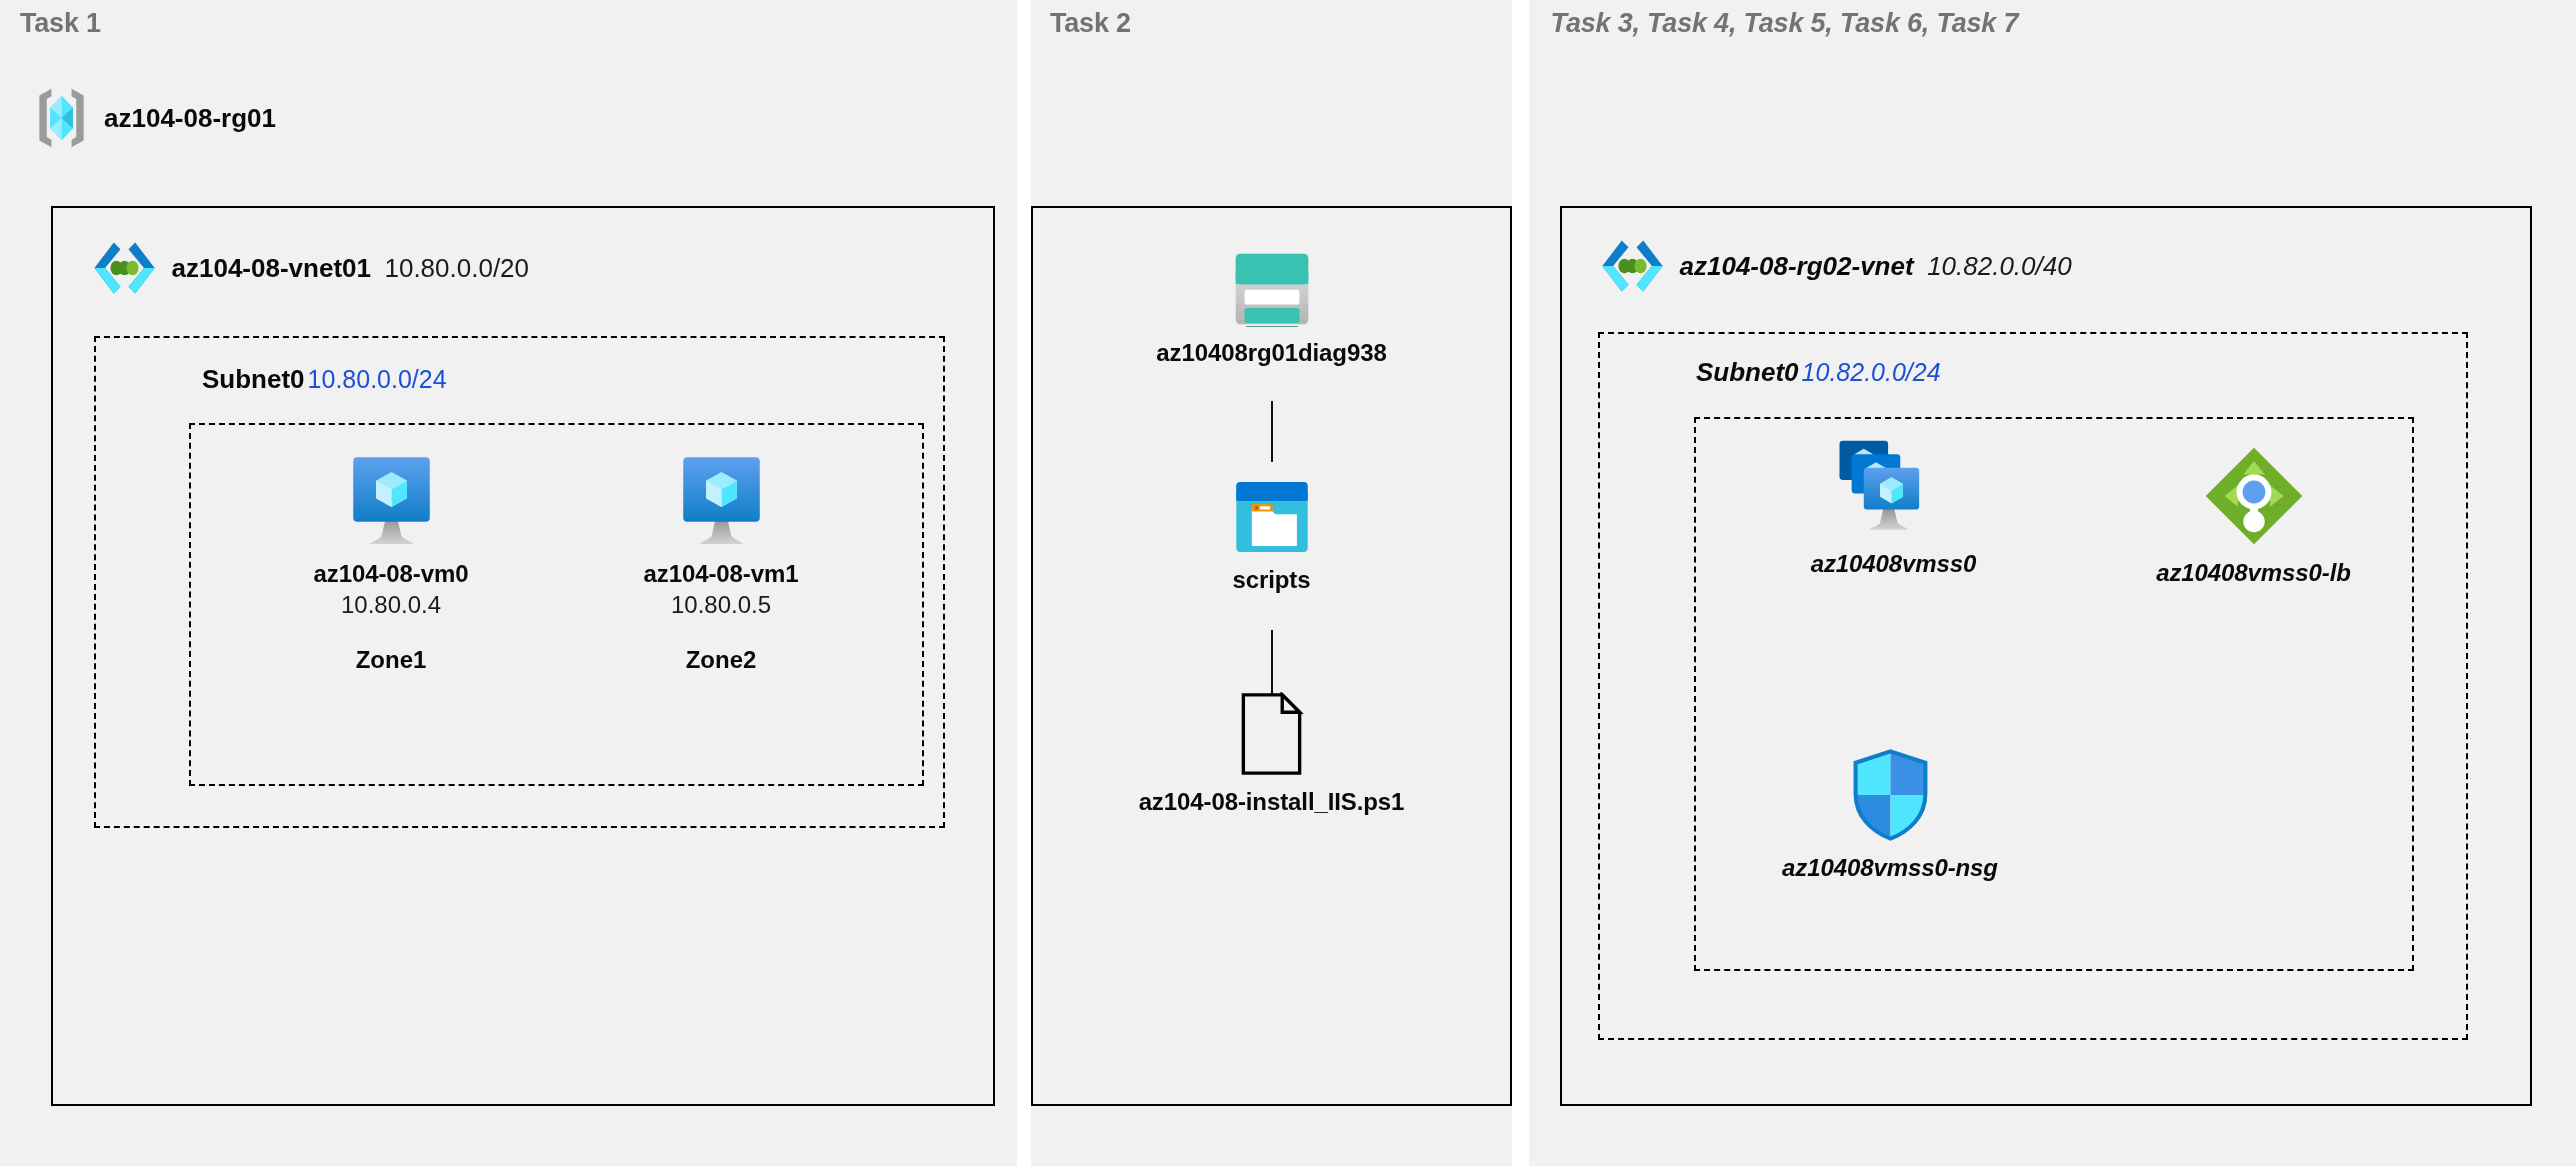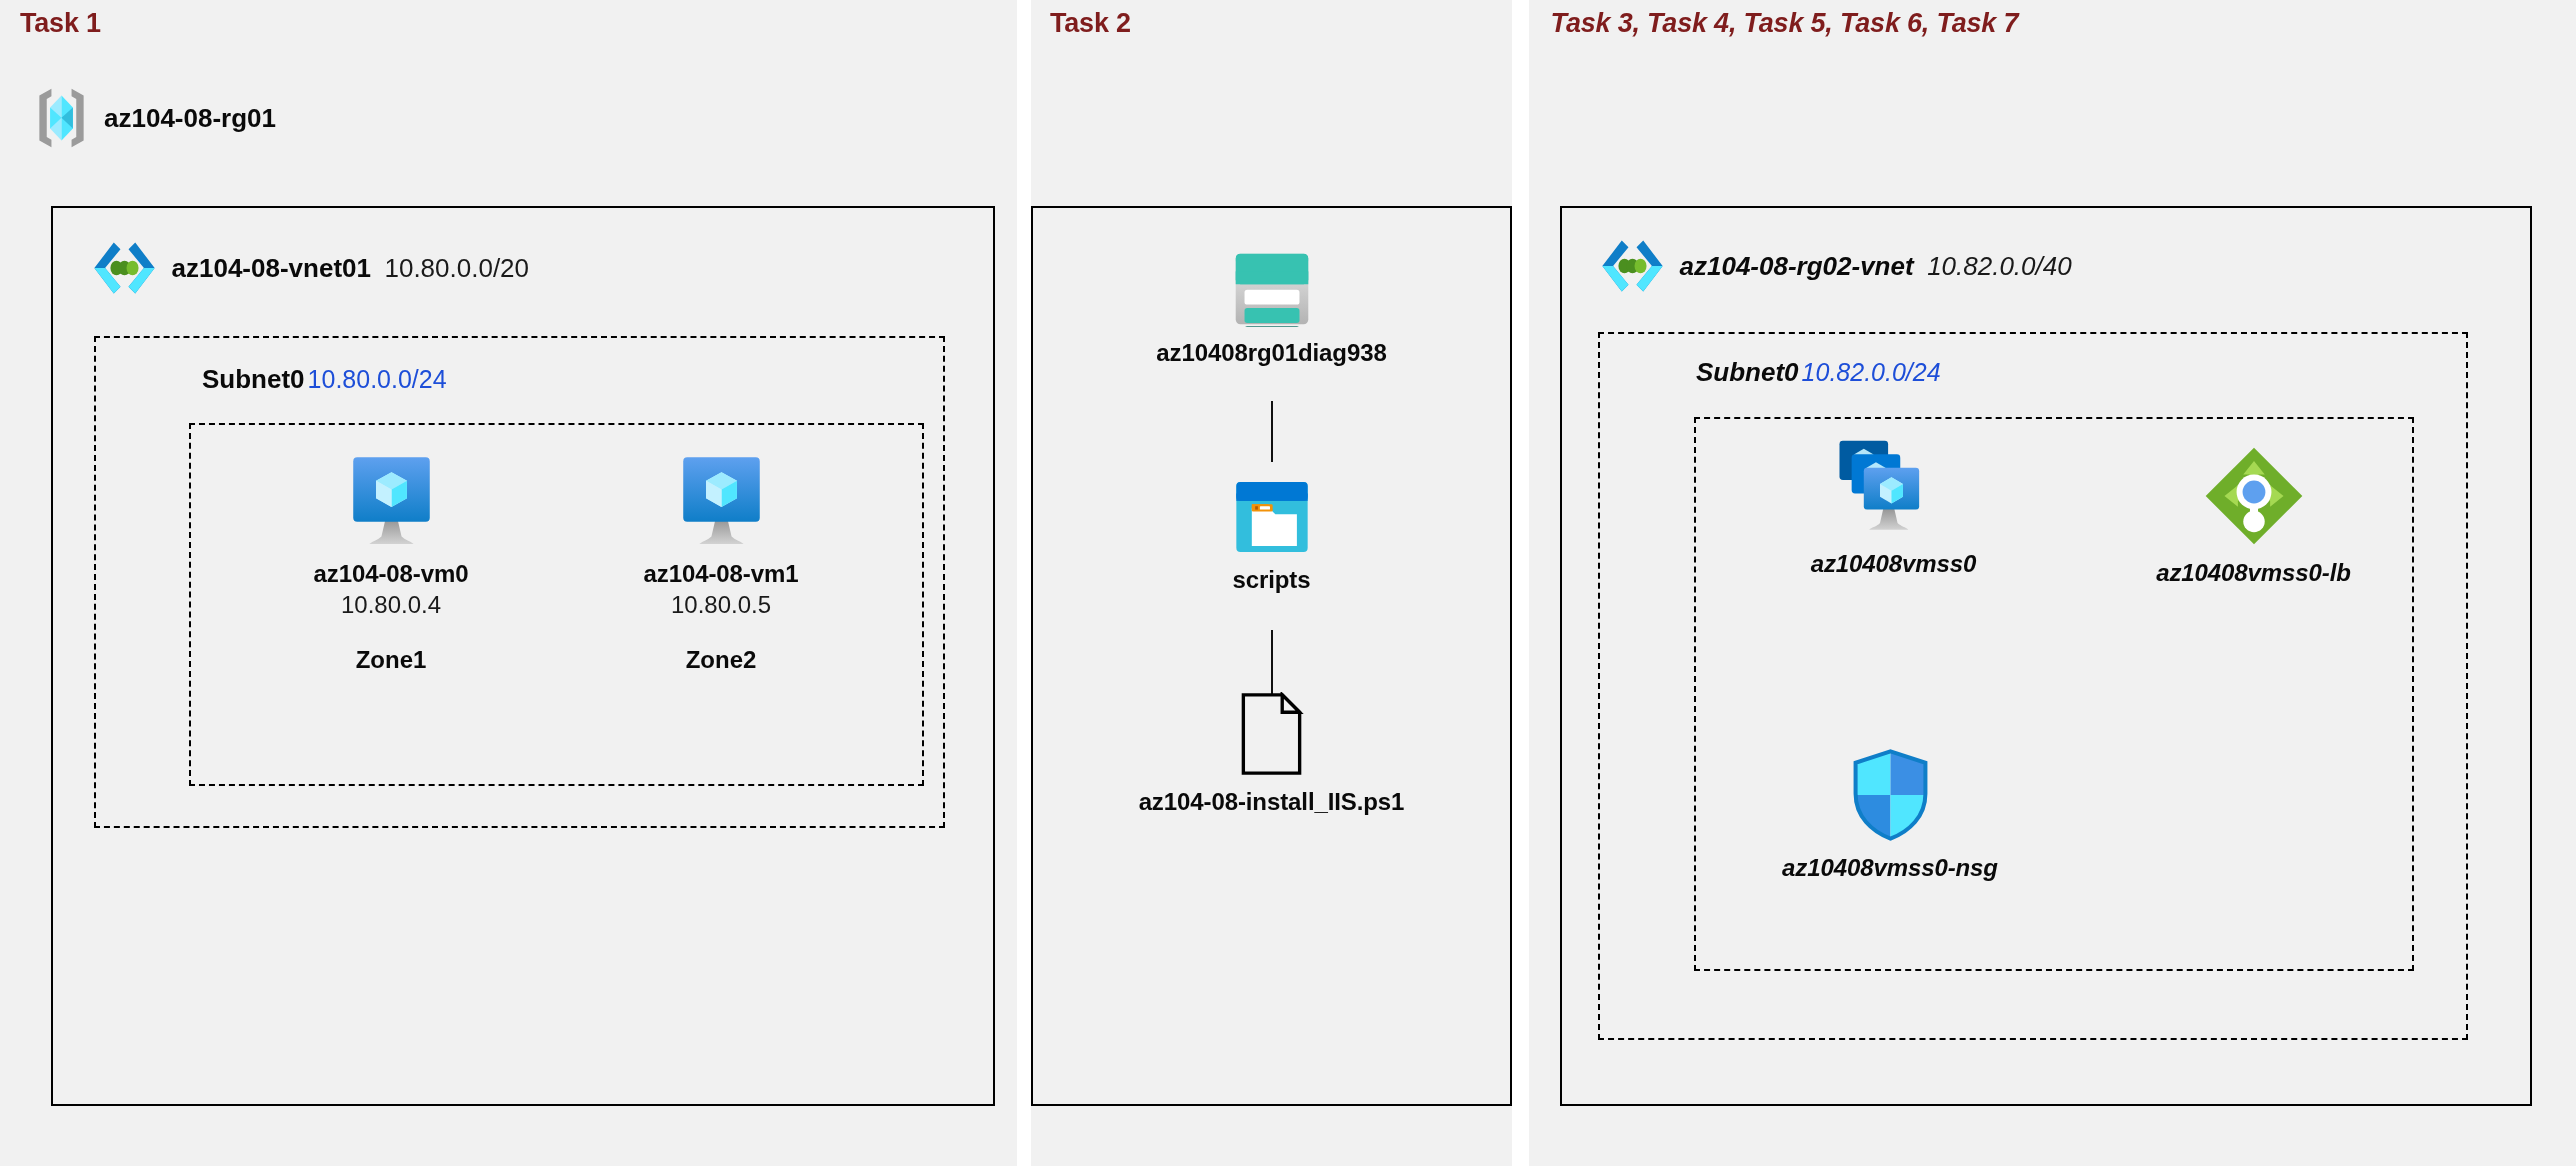--- a/index.html
+++ b/index.html
@@ -22,21 +22,21 @@
     top: 0;
   }
   #panel-task1  { left: 0;    width: 1017px; height: 1166px; }
   #panel-task2  { left: 1031px; width: 481px;  height: 1166px; }
   #panel-task3  { left: 1529px; width: 1251px; height: 1166px; font-style: italic; }
 
   .task-header {
     position: absolute;
     font-size: 27px;
     font-weight: bold;
-    color: #7f1d1d;
+    color: #737373;
     letter-spacing: -0.2px;
     white-space: nowrap;
   }
 
   
   .rg-header {
     position: absolute;
     display: flex;
     align-items: center;
     gap: 15px;

